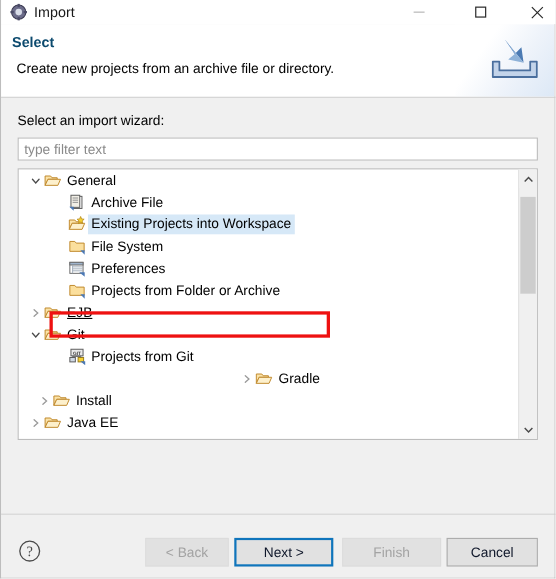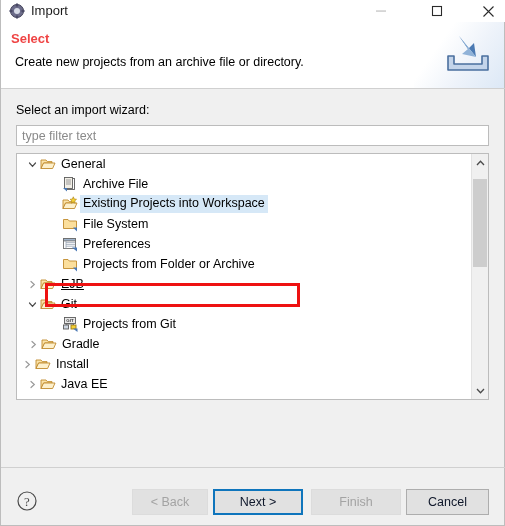--- a/index.html
+++ b/index.html
@@ -69,21 +69,21 @@
     left: 0; top: 22px;
     width: 503px; height: 66px;
     background: #ffffff;
     overflow: hidden;
   }
   .header-title {
     position: absolute;
     left: 10px; top: 9px;
     font-size: 13px;
     font-weight: bold;
-    color: #ef4444;
+    color: #0c4a6e;
   }
   .header-desc {
     position: absolute;
     left: 14px; top: 33px;
     font-size: 12.5px;
     color: #000000;
   }
   .header-art {
     position: absolute;
     right: 0; top: 0;
@@ -396,33 +396,33 @@
             <span class="tree-icon"><svg width="16" height="16" viewBox="0 0 16 16">
                 <rect x="2.5" y="1.5" width="11" height="6" fill="#e9e9e9" stroke="#5c5c5c" stroke-width="0.9"></rect>
                 <text x="8" y="6.3" font-family="Liberation Sans, sans-serif" font-size="4.4" fill="#3a3a3a" text-anchor="middle" font-weight="bold">GIT</text>
                 <rect x="1.5" y="9" width="5" height="4" fill="#cfd8e3" stroke="#5c5c5c" stroke-width="0.9"></rect>
                 <rect x="9" y="9" width="5" height="4" fill="#f5d033" stroke="#9a7b1a" stroke-width="0.9"></rect>
                 <path d="M4 9 V8 H11.5 V9" stroke="#5c5c5c" stroke-width="0.8" fill="none"></path>
                 <path d="M11 12.5 L15.5 12.5 L15.5 16 Z" fill="#4a78b5"></path>
               </svg></span>
             <span class="row-label">Projects from Git</span>
           </div>
-          <div class="tree-row" style="padding-left: 8px;">
+          <div class="tree-row" style="padding-left: 19px; justify-content: center;">
             <span class="twisty">
               <svg width="9" height="9" viewBox="0 0 9 9">
                 <path stroke="#9a9a9a" stroke-width="1.2" fill="none" stroke-linecap="round" d="M3 1.5 L6.3 4.5 L3 7.5"></path>
               </svg>
             </span>
             <span class="tree-icon"><svg width="16" height="16" viewBox="0 0 16 16">
                 <path d="M1 12.5 L1 4 L6 4 L7.3 5.6 L12 5.6 L12 7 L3.6 7 L1 12.5 Z" fill="#fbe3a8" stroke="#c08a2e" stroke-width="0.9" stroke-linejoin="round"></path>
                 <path d="M3.6 7 L15 7 L12.6 12.5 L1 12.5 Z" fill="#fdf0cc" stroke="#c08a2e" stroke-width="0.9" stroke-linejoin="round"></path>
               </svg></span>
             <span class="row-label">Gradle</span>
           </div>
-          <div class="tree-row" style="padding-left: 2px;">
+          <div class="tree-row" style="padding-left: 15px;">
             <span class="twisty">
               <svg width="9" height="9" viewBox="0 0 9 9">
                 <path stroke="#9a9a9a" stroke-width="1.2" fill="none" stroke-linecap="round" d="M3 1.5 L6.3 4.5 L3 7.5"></path>
               </svg>
             </span>
             <span class="tree-icon"><svg width="16" height="16" viewBox="0 0 16 16">
                 <path d="M1 12.5 L1 4 L6 4 L7.3 5.6 L12 5.6 L12 7 L3.6 7 L1 12.5 Z" fill="#fbe3a8" stroke="#c08a2e" stroke-width="0.9" stroke-linejoin="round"></path>
                 <path d="M3.6 7 L15 7 L12.6 12.5 L1 12.5 Z" fill="#fdf0cc" stroke="#c08a2e" stroke-width="0.9" stroke-linejoin="round"></path>
               </svg></span>
             <span class="row-label">Install</span>

